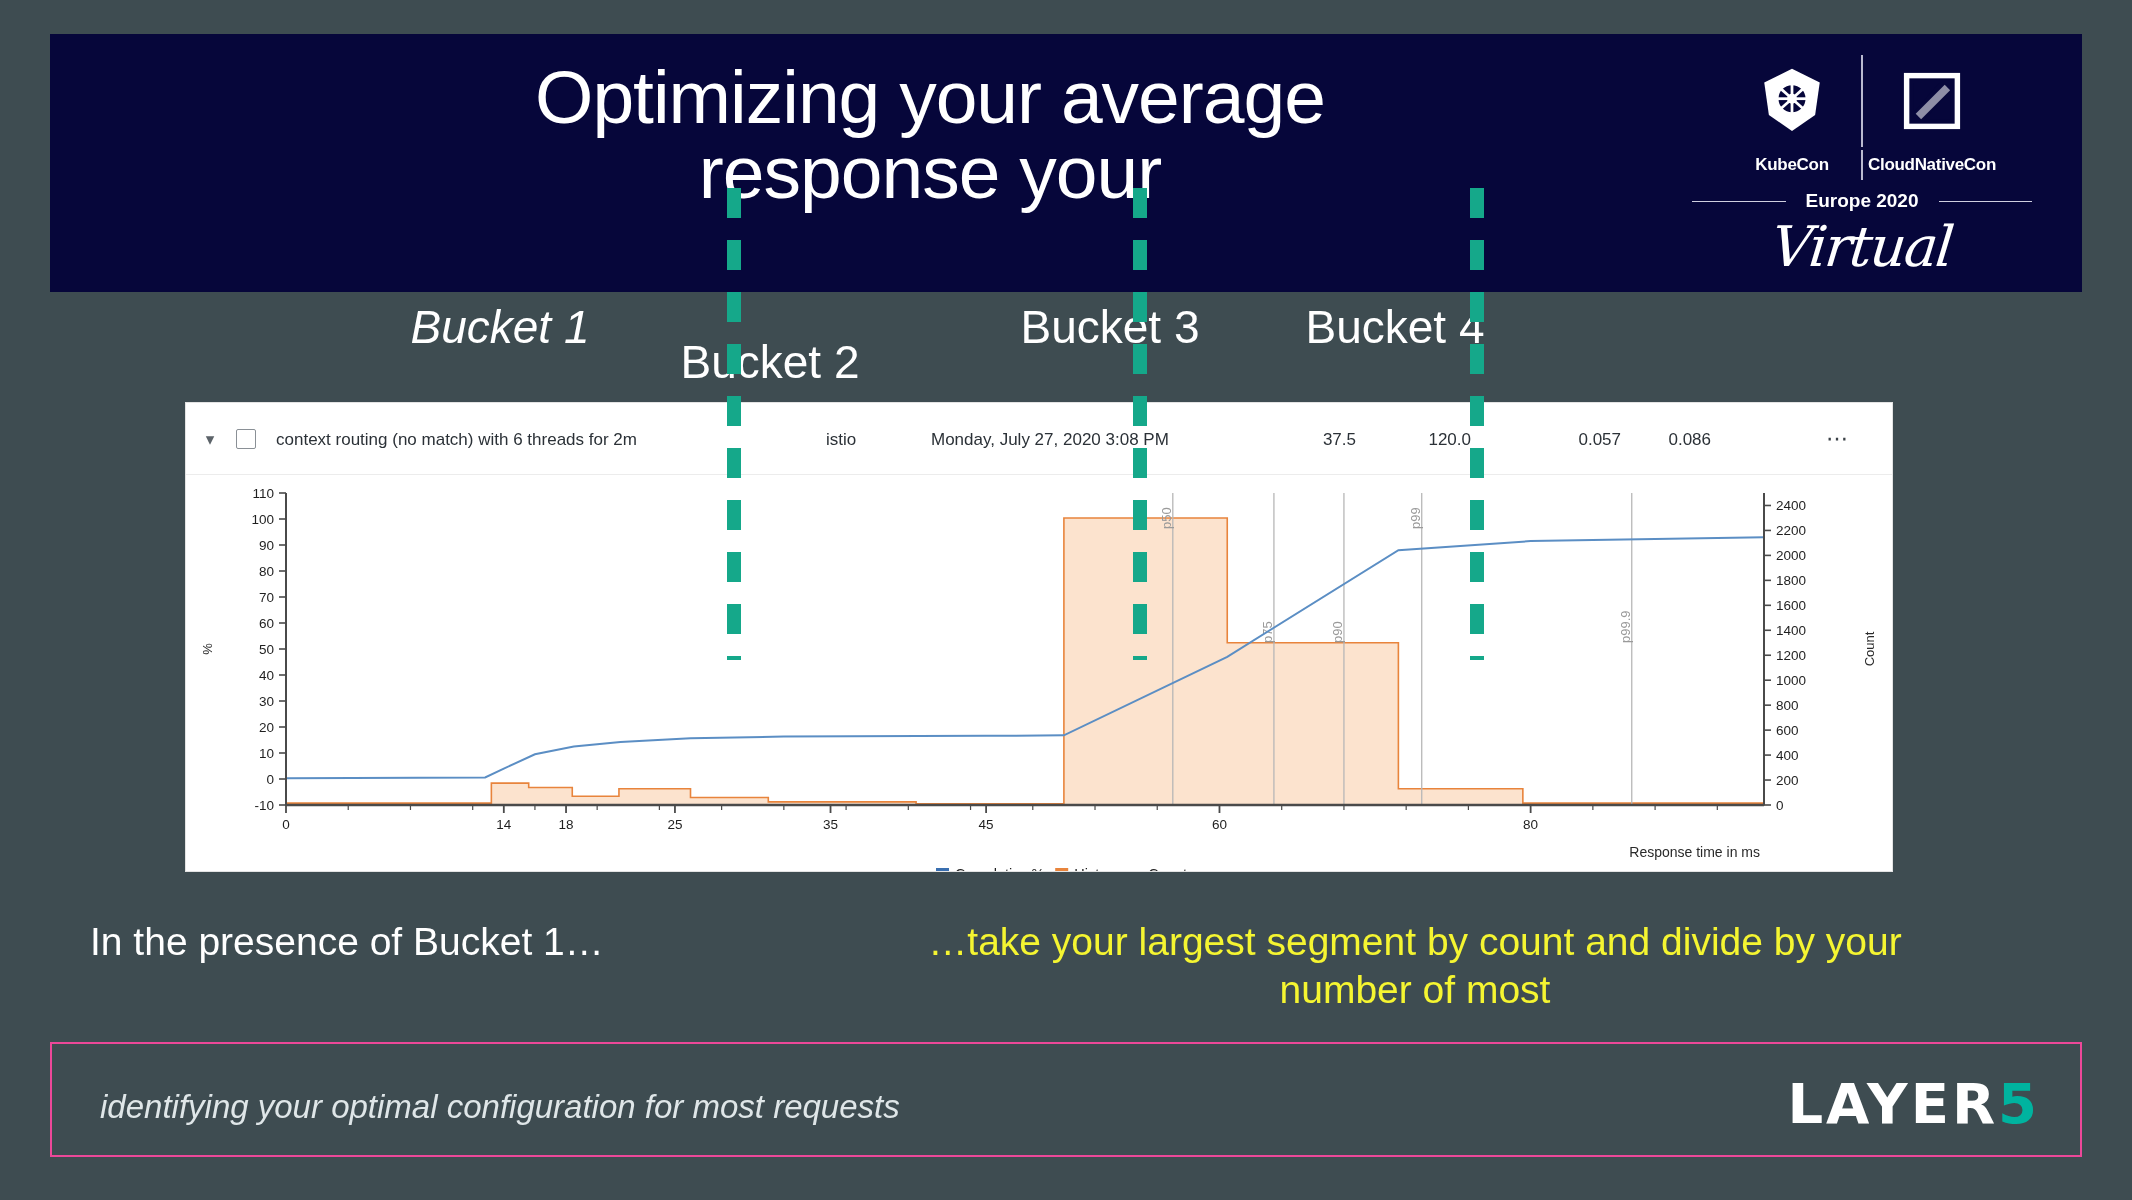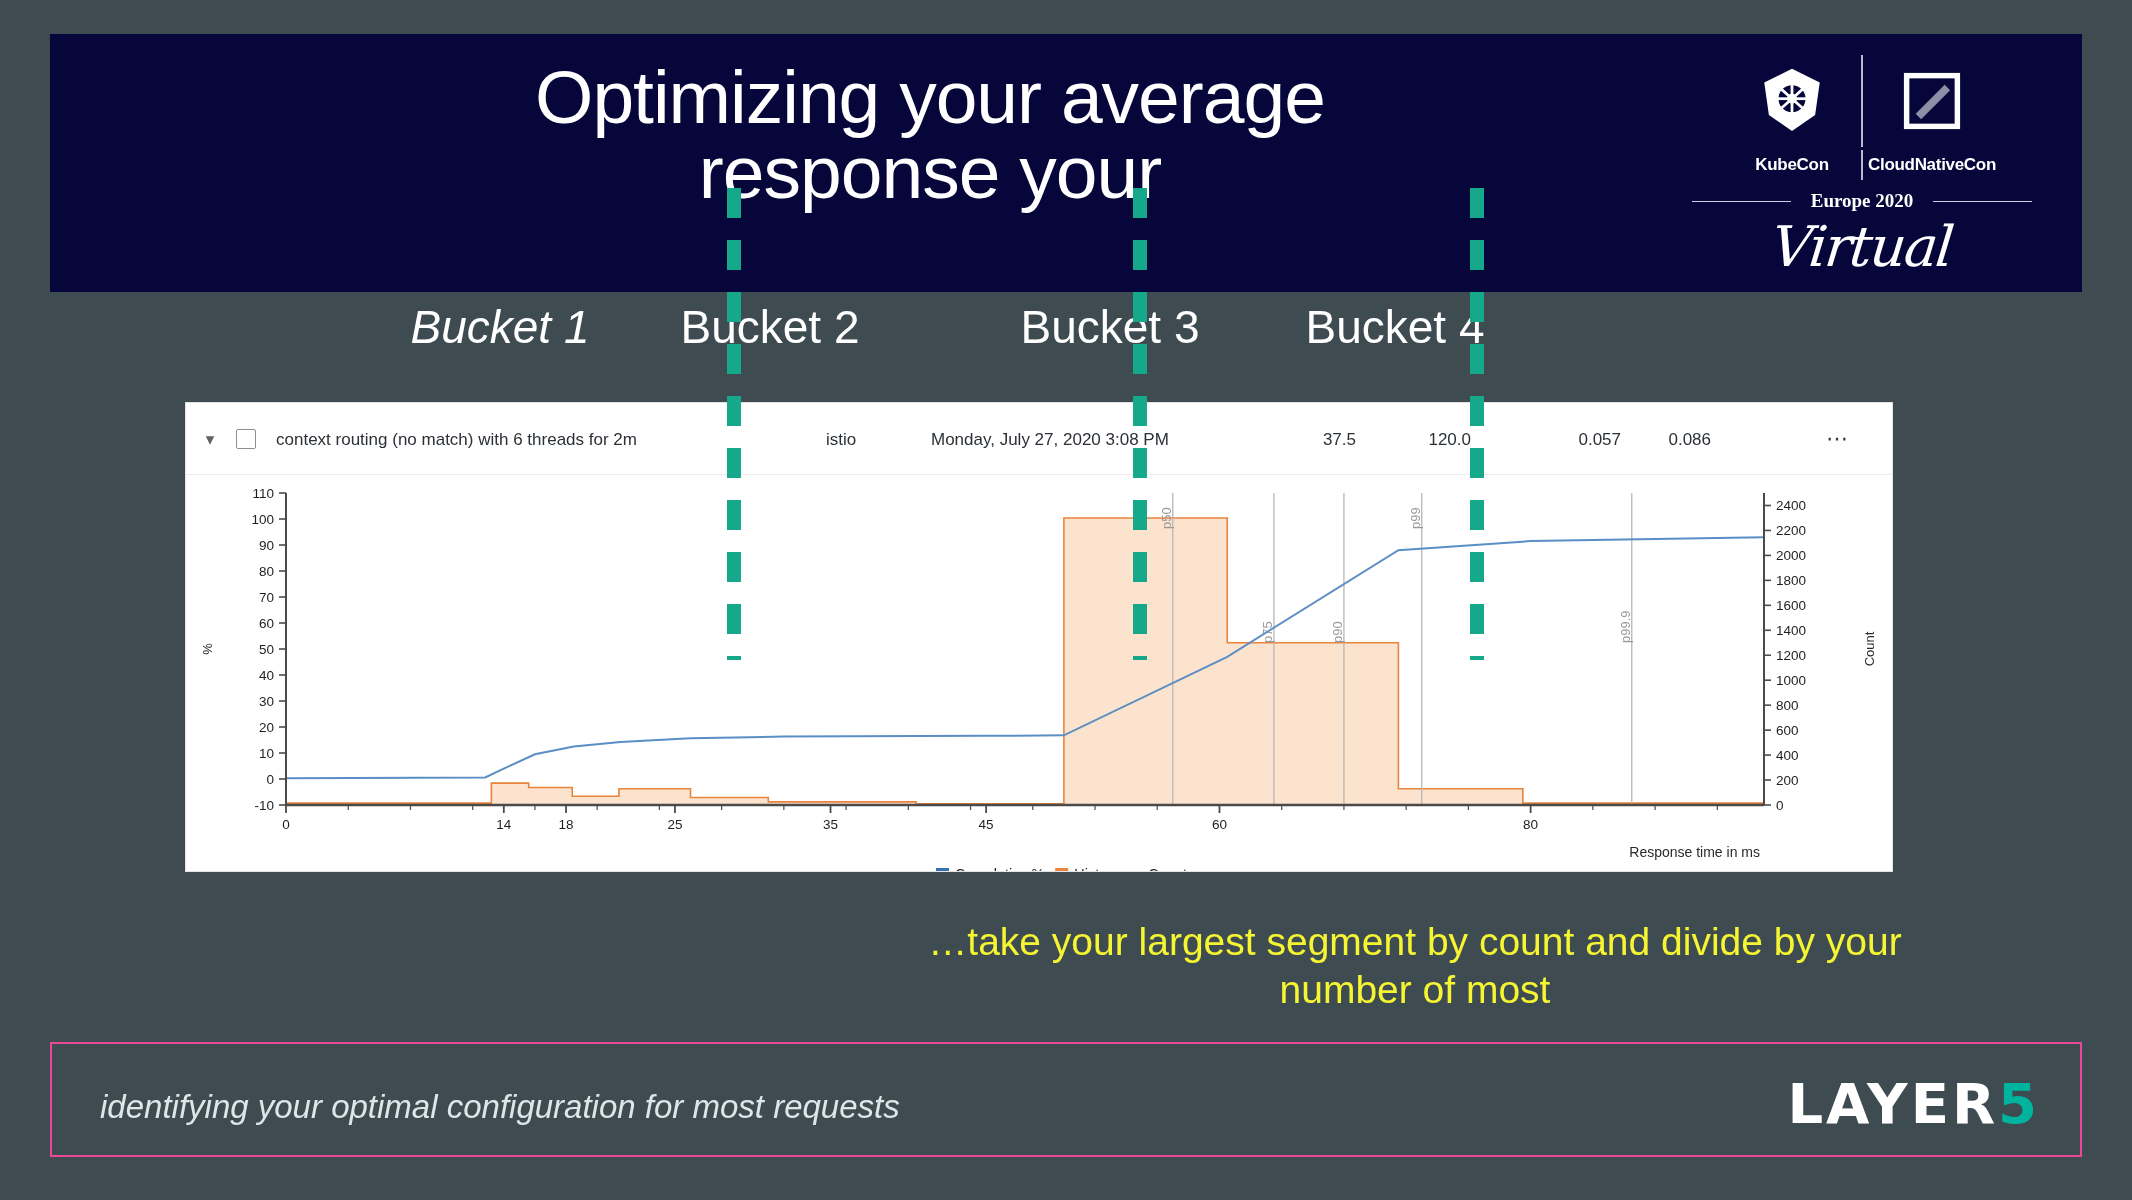--- a/index.html
+++ b/index.html
@@ -29,21 +29,21 @@
   }
   .kc-marks { display: flex; align-items: center; justify-content: center; gap: 0; height: 98px; }
   .kc-mark-box { width: 138px; display: flex; justify-content: center; align-items: center; }
   .kc-divider-v { width: 2px; height: 92px; background: #b9b9cf; }
   .kc-names { display: flex; align-items: center; justify-content: center; height: 30px; }
   .kc-name {
     width: 138px; color: #fff; font-size: 17px; font-weight: bold;
     letter-spacing: -0.3px; text-align: center;
   }
   .kc-names .kc-divider-v { height: 30px; }
-  .kc-euro-row { display: flex; align-items: center; justify-content: center; gap: 20px; margin-top: 10px; font-family: Liberation Serif, serif; }
+  .kc-euro-row { display: flex; align-items: center; justify-content: center; gap: 20px; margin-top: 10px; }
   .kc-rule { height: 1px; background: #cfcfe0; flex: 1; }
   .kc-euro { color: #fff; font-size: 19px; font-weight: bold; white-space: nowrap; }
   .kc-virtual {
     color: #fff; font-size: 56px; margin-top: 2px;
     font-family: "DejaVu Serif", serif; font-style: italic; font-weight: 400;
     letter-spacing: -2px; transform: skewX(-6deg);
   }
 
   
   .bucket-row { position: absolute; left: 50px; top: 300px; width: 2032px; height: 80px; }
@@ -169,21 +169,21 @@
         <div class="kc-rule"></div>
         <div class="kc-euro">Europe 2020</div>
         <div class="kc-rule"></div>
       </div>
       <div class="kc-virtual">Virtual</div>
     </div>
   </div>
 
   <div class="bucket-row">
     <div class="bucket-label hl" style="left:320px;width:260px;">Bucket 1</div>
-    <div class="bucket-label" style="left:500px;width:440px;">Bucket 2</div>
+    <div class="bucket-label" style="left:500px;width:440px;margin-top:35px;">Bucket 2</div>
     <div class="bucket-label" style="left:840px;width:440px;">Bucket 3</div>
     <div class="bucket-label" style="left:1125px;width:440px;">Bucket 4</div>
   </div>
 
   <div class="panel">
 
     <div class="panel-topbar">
       <div class="pt-chevron">▾</div>
       <div class="pt-checkbox"></div>
       <div class="pt-text" style="left:90px;">context routing (no match) with 6 threads for 2m</div>
@@ -310,20 +310,21 @@
           <rect x="869.2" y="393" width="13" height="13" fill="#e8843c"></rect>
           <text x="888.2" y="404" fill="#1f1f1f" font-size="14.5" font-family="&quot;Liberation Sans&quot;, sans-serif">Histogram: Count</text>
         </svg>
     </div>
   </div>
 
   <div class="teal-dash" style="left:727px;top:188px;height:472px;"></div>
   <div class="teal-dash" style="left:1133px;top:188px;height:472px;"></div>
   <div class="teal-dash" style="left:1470px;top:188px;height:472px;"></div>
 
+  <div class="cap-left">In the presence of Bucket 1…</div>
   <div class="cap-right">
     <div>…take your largest segment by count and divide by your</div>
     <div>number of most</div>
   </div>
 
   <div class="footer">
     <div class="footer-text">identifying your optimal configuration for most requests</div>
     <div class="layer5">
       <span class="w">LAYER</span><span class="t">5</span>
     </div>

